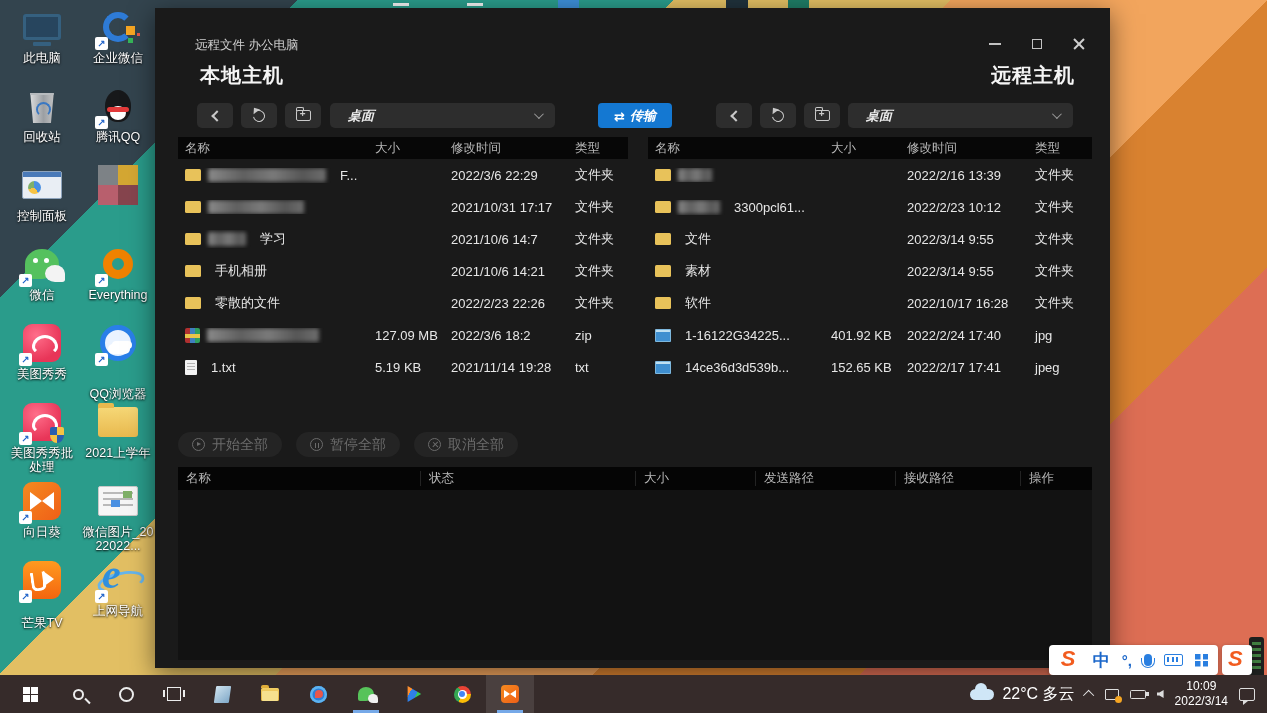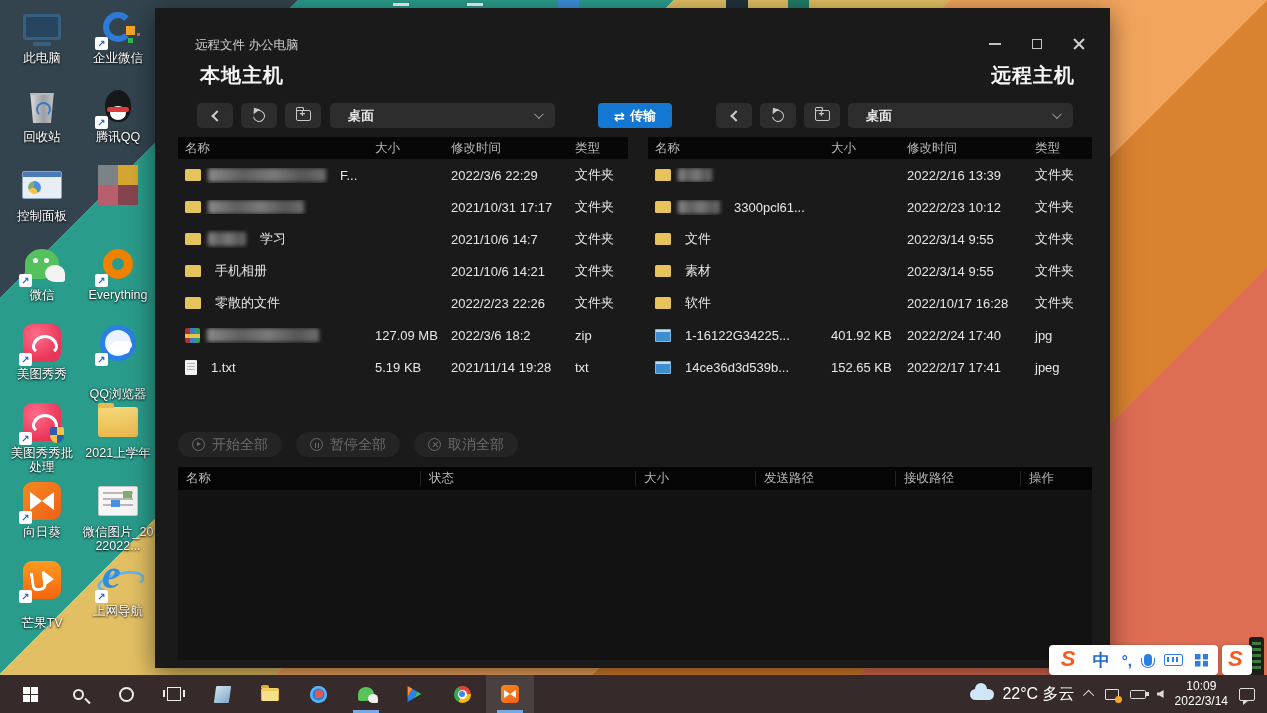--- a/index.html
+++ b/index.html
@@ -89,21 +89,21 @@
   .wctrls{position:absolute;right:10px;top:0;height:40px;display:flex;}
   .wbtn{width:42px;height:40px;display:flex;align-items:center;justify-content:center;cursor:pointer;}
   .ic-min{width:12px;height:2px;background:#c2c2c2;}
   .ic-max{width:10px;height:10px;border:1.5px solid #c2c2c2;}
   .ic-close{position:relative;width:14px;height:14px;}
   .ic-close::before,.ic-close::after{content:"";position:absolute;left:0;top:6px;width:14px;height:1.8px;background:#cfcfcf;}
   .ic-close::before{transform:rotate(45deg);} .ic-close::after{transform:rotate(-45deg);}
   .heading-local{position:absolute;left:45px;top:54px;font-size:20px;font-weight:bold;color:#f5f5f5;letter-spacing:1px;}
   .heading-remote{position:absolute;right:35px;top:54px;font-size:20px;font-weight:bold;color:#f5f5f5;letter-spacing:1px;}
 
-  .toolbar{position:absolute;left:23px;top:95px;right:18px;height:25px;}
+  .toolbar{position:absolute;left:23px;top:95px;right:18px;height:25px;font-style:italic;}
   .navbtn{position:absolute;top:0;width:36px;height:25px;background:#2d2d2d;border-radius:5px;
     display:flex;align-items:center;justify-content:center;cursor:pointer;}
   .ic-back{width:8px;height:8px;border-left:2px solid #c9c9c9;border-bottom:2px solid #c9c9c9;transform:rotate(45deg);margin-left:3px;}
   .ic-refresh{position:relative;width:12px;height:12px;border:1.7px solid #c9c9c9;border-radius:50%;border-left-color:transparent;transform:rotate(35deg);}
   .ic-refresh::after{content:"";position:absolute;left:-4px;top:-2px;border-top:4px solid transparent;border-bottom:4px solid transparent;border-right:5px solid #c9c9c9;transform:rotate(20deg);}
   .ic-newfolder{position:relative;width:15px;height:11px;border:1.6px solid #c9c9c9;border-radius:2px;}
   .ic-newfolder::before{content:"";position:absolute;left:-1px;top:-4px;width:6px;height:3px;border:1.6px solid #c9c9c9;border-bottom:none;border-radius:2px 2px 0 0;}
   .ic-newfolder::after{content:"+";position:absolute;left:3px;top:-3px;color:#c9c9c9;font-size:10px;font-weight:bold;}
   .dropdown{position:absolute;top:0;width:225px;height:25px;background:#2d2d2d;border-radius:5px;cursor:pointer;
     display:flex;align-items:center;padding:0 14px 0 18px;}

